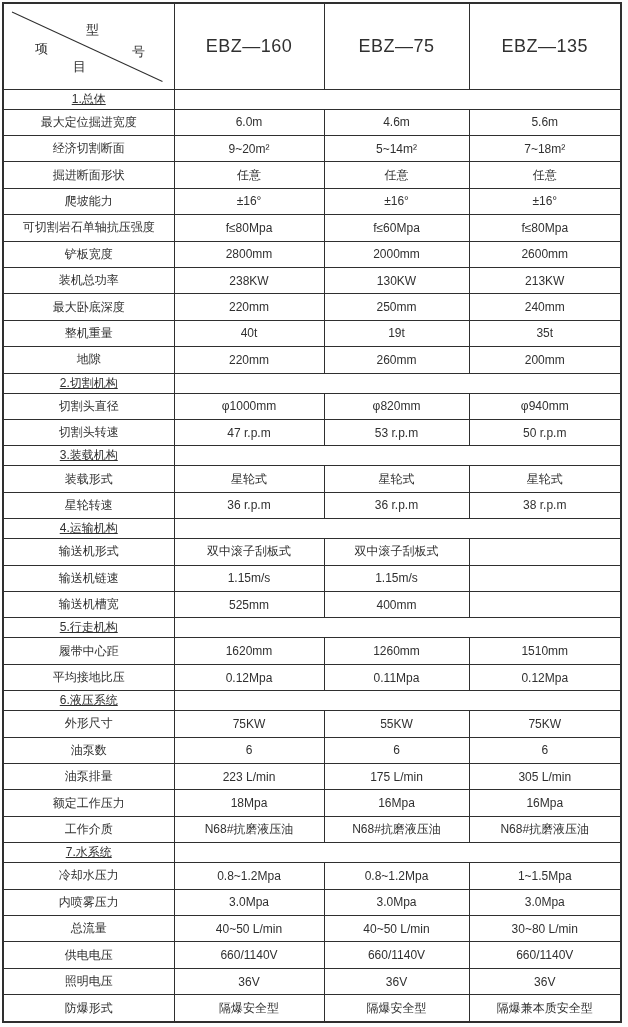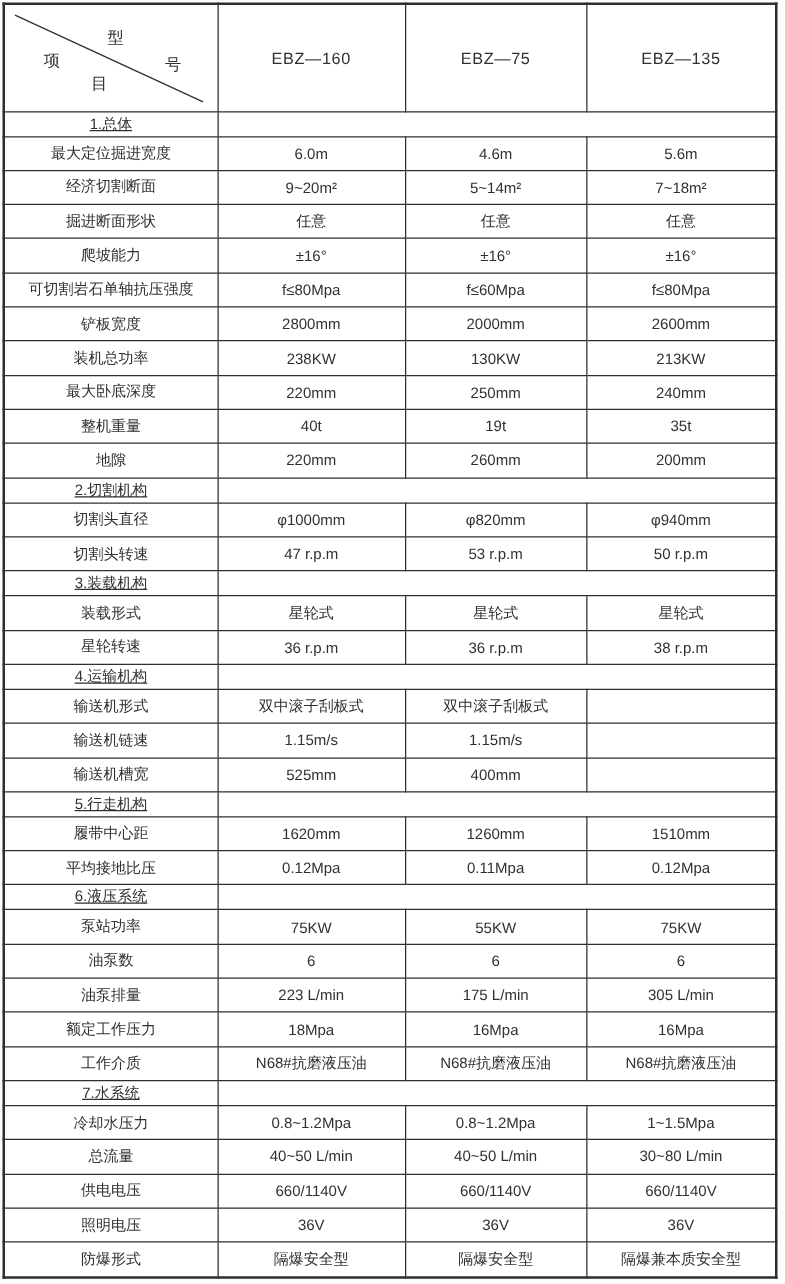--- a/index.html
+++ b/index.html
@@ -23,21 +23,21 @@
     text-align:center;
     vertical-align:middle;
     font-size:12px;
     font-weight:normal;
     color:#303030;
     padding:0 2px;
     overflow:hidden;
     white-space:nowrap;
   }
   .spec-table thead tr{height:86px;}
-  .spec-table thead th.model-header{font-size:13px;letter-spacing:.5px;text-align:center;}
+  .spec-table thead th.model-header{font-size:18px;letter-spacing:.5px;text-align:center;}
   tr.section-row{height:20px;}
   tr.section-row td.section-cell{text-align:center;text-decoration:underline;}
   
   th.corner-cell{position:relative;padding:0;}
   th.corner-cell svg{position:absolute;left:0;top:0;width:100%;height:100%;display:block;}
   th.corner-cell .corner-ch{
     position:absolute;font-size:13px;color:#303030;line-height:1;
   }
   .ch-model-0{left:82px;top:19px;}
   .ch-model-1{left:128px;top:41px;}
@@ -204,21 +204,21 @@
           <td>平均接地比压</td>
           <td>0.12Mpa</td>
           <td>0.11Mpa</td>
           <td>0.12Mpa</td>
         </tr>
         <tr class="section-row">
           <td class="section-cell">6.液压系统</td>
           <td colspan="3"></td>
         </tr>
         <tr class="data-row">
-          <td>泵站功率</td>
+          <td>外形尺寸</td>
           <td>75KW</td>
           <td>55KW</td>
           <td>75KW</td>
         </tr>
         <tr class="data-row">
           <td>油泵数</td>
           <td>6</td>
           <td>6</td>
           <td>6</td>
         </tr>
@@ -242,20 +242,26 @@
         </tr>
         <tr class="section-row">
           <td class="section-cell">7.水系统</td>
           <td colspan="3"></td>
         </tr>
         <tr class="data-row">
           <td>冷却水压力</td>
           <td>0.8~1.2Mpa</td>
           <td>0.8~1.2Mpa</td>
           <td>1~1.5Mpa</td>
+        </tr>
+        <tr class="data-row">
+          <td>内喷雾压力</td>
+          <td>3.0Mpa</td>
+          <td>3.0Mpa</td>
+          <td>3.0Mpa</td>
         </tr>
         <tr class="data-row">
           <td>总流量</td>
           <td>40~50 L/min</td>
           <td>40~50 L/min</td>
           <td>30~80 L/min</td>
         </tr>
         <tr class="data-row">
           <td>供电电压</td>
           <td>660/1140V</td>

